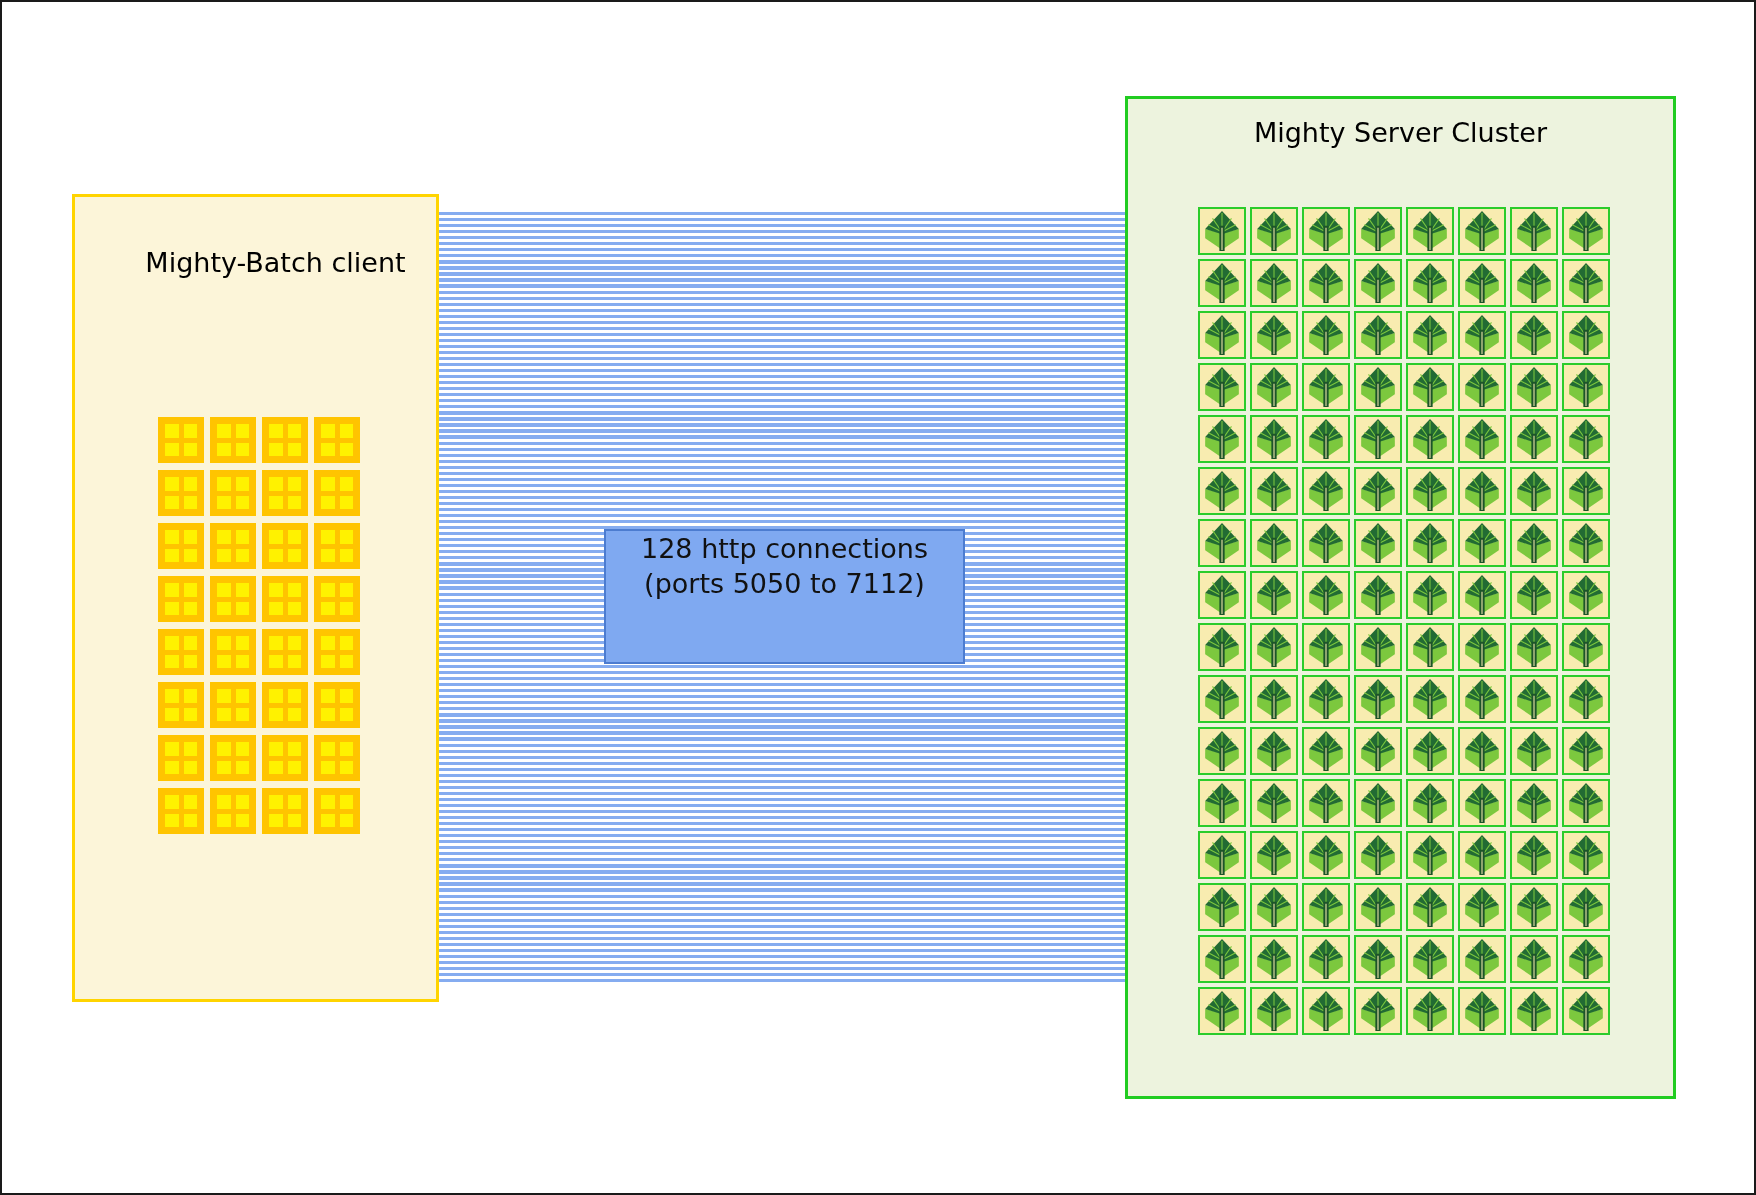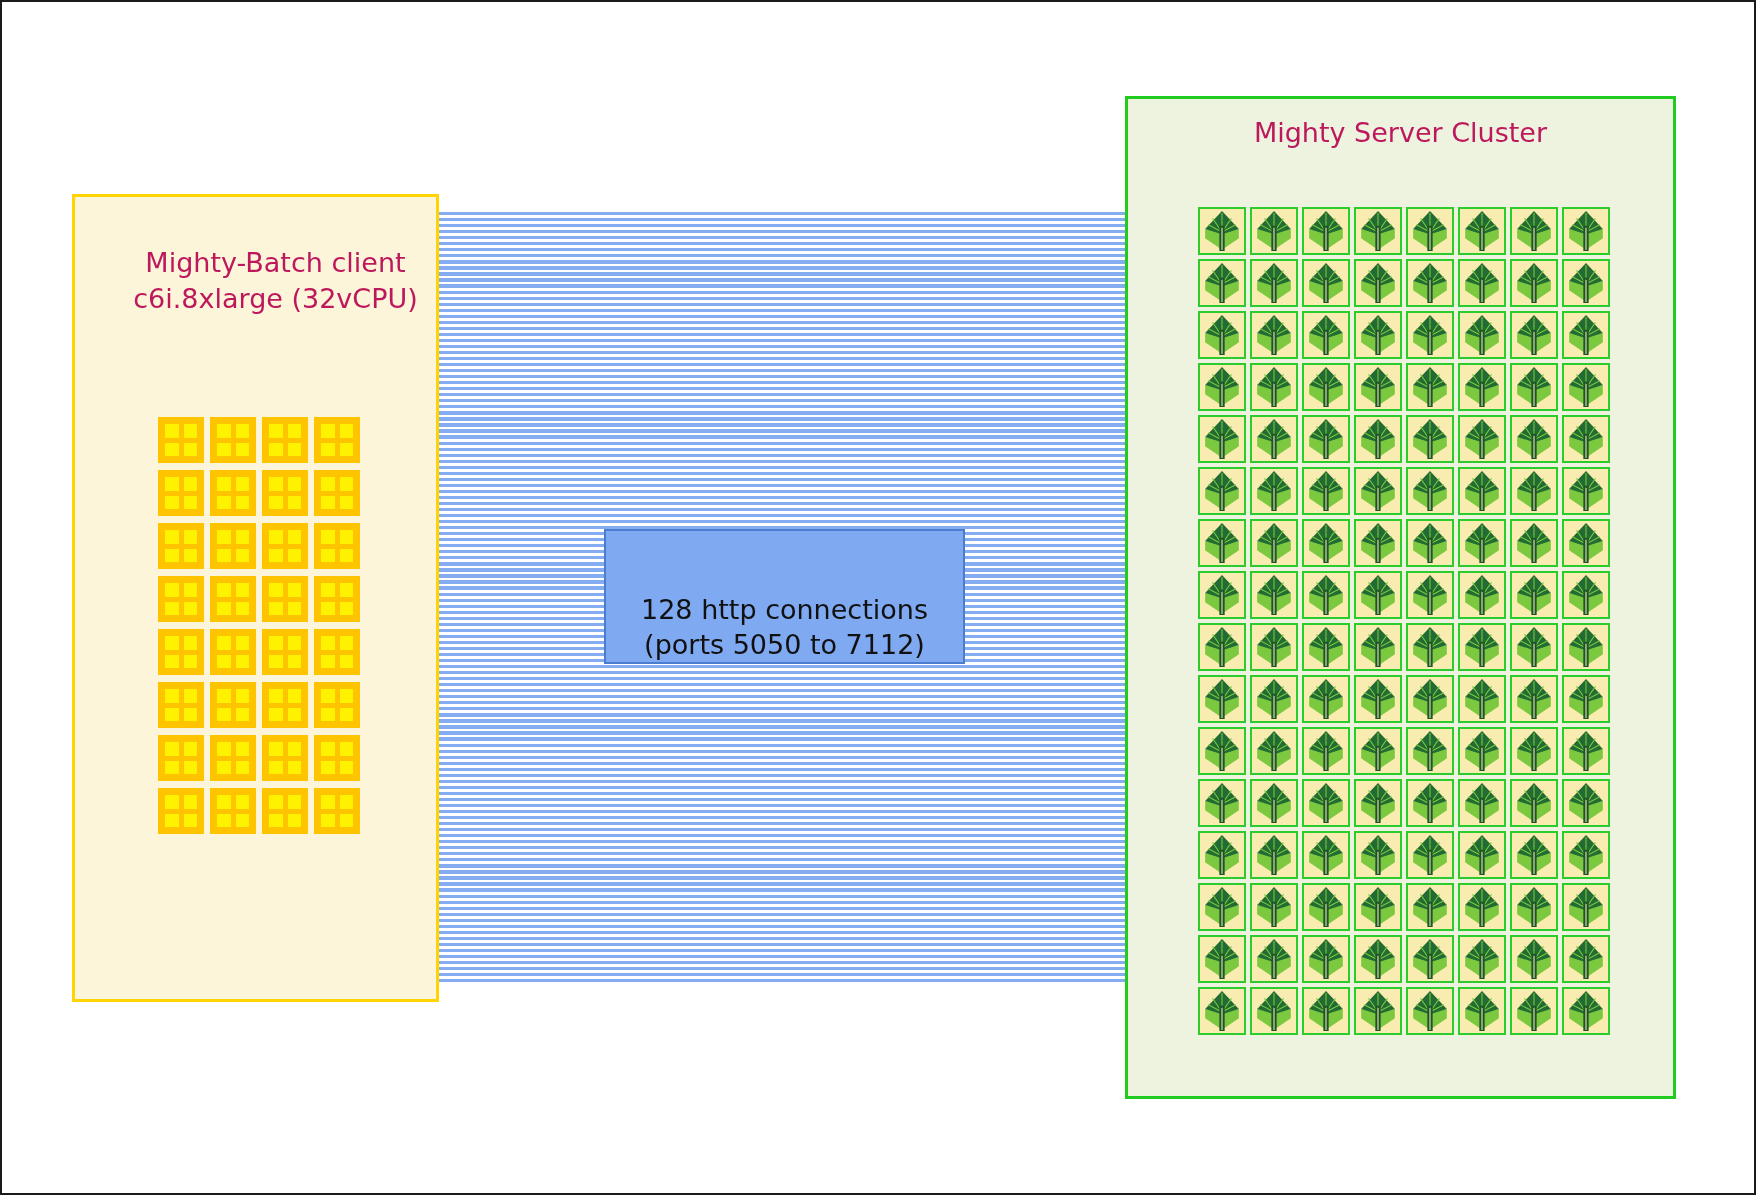--- a/index.html
+++ b/index.html
@@ -31,21 +31,21 @@
   
   .client-box {
     position: absolute;
     left: 70px; top: 192px;
     width: 367px; height: 808px;
     background: var(--client-fill, #FCF5D9);
     border: 3px solid var(--client-border, #FFD400);
   }
   .box-title {
     text-align: center;
-    color: #be185d;
+    color: #000000;
     font-size: 27px;
     line-height: 36px;
   }
   .client-box .box-title { padding-top: 48px; padding-left: 40px; }
 
   .cpu-grid {
     position: absolute;
     left: 83px; top: 220px;
     display: grid;
     grid-template-columns: repeat(4, 46px);
@@ -67,21 +67,21 @@
   
   .conn-label {
     position: absolute;
     left: 602px; top: 527px;
     width: 361px; height: 135px;
     background: var(--label-fill, #7FA9F1);
     border: 2px solid var(--label-border, #4C7CD0);
     display: flex;
     flex-direction: column;
     align-items: center;
-    justify-content: flex-end;
+    justify-content: flex-start;
     color: #111111;
     font-size: 27px;
     line-height: 35px;
   }
 
   
   .server-box {
     position: absolute;
     left: 1123px; top: 94px;
     width: 551px; height: 1003px;
@@ -112,21 +112,20 @@
 </head>
 <body>
 
 <div class="canvas">
 
   <div class="stripes"></div>
 
   <div class="client-box">
     <div class="box-title">
       <div>Mighty-Batch client</div>
-      <div>c6i.8xlarge (32vCPU)</div>
     </div>
     <div class="cpu-grid">
         <div class="cpu-icon">
           <div class="cpu-cell"></div>
           <div class="cpu-cell"></div>
           <div class="cpu-cell"></div>
           <div class="cpu-cell"></div>
         </div>
         <div class="cpu-icon">
           <div class="cpu-cell"></div>

